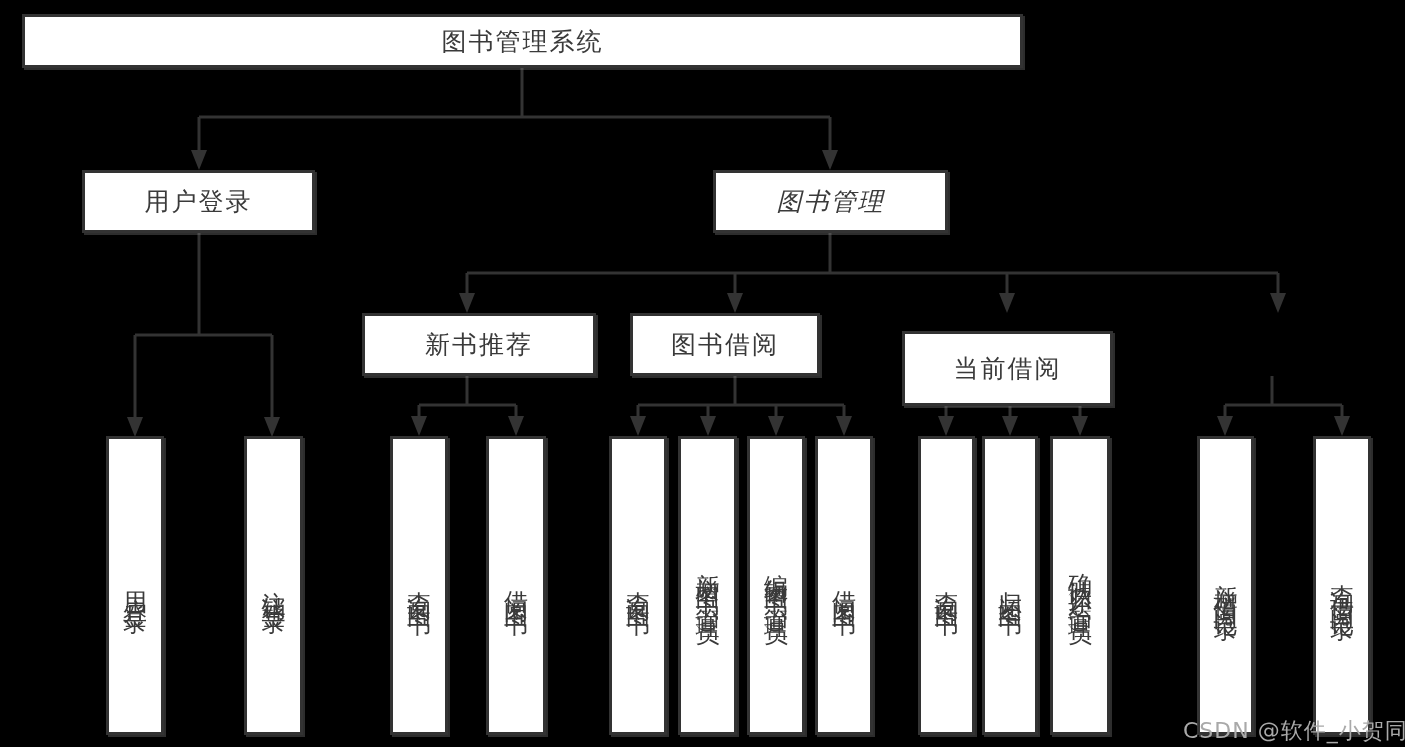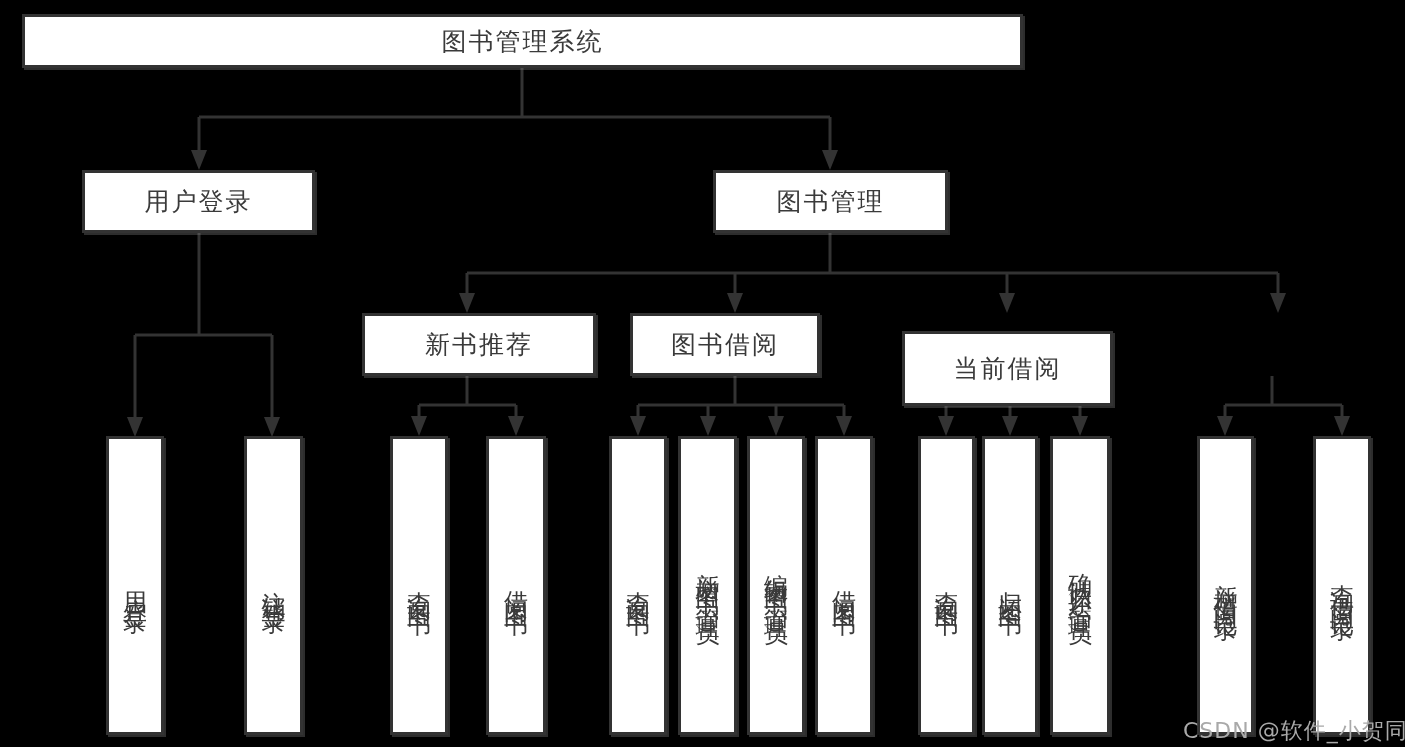--- a/index.html
+++ b/index.html
@@ -124,21 +124,21 @@
       <path d="M1225 405 V418"></path>
         <polygon points="1217,416 1233,416 1225,436"></polygon>
       <path d="M1342 405 V418"></path>
         <polygon points="1334,416 1350,416 1342,436"></polygon>
     </g>
   </svg>
 
   <div class="node h-node" style="left:22px; top:14px; width:1001px; height:54px;">图书管理系统</div>
 
   <div class="node h-node" style="left:82px; top:170px; width:233px; height:63px;">用户登录</div>
-  <div class="node h-node" style="left:713px; top:170px; width:235px; height:63px;">图书管理</div>
+  <div class="node h-node" style="left:713px; top:170px; width:235px; height:63px;font-style:italic;">图书管理</div>
 
   <div class="node h-node" style="left:362px; top:313px; width:234px; height:63px;">新书推荐</div>
   <div class="node h-node" style="left:630px; top:313px; width:190px; height:63px;">图书借阅</div>
   <div class="node h-node" style="left:902px; top:331px; width:211px; height:75px;">当前借阅</div>
 
   <div class="node v-node" style="left:106px; top:436px; width:58px; height:299px;">用户登录</div>
   <div class="node v-node" style="left:244px; top:436px; width:59px; height:299px;">注销登录</div>
 
   <div class="node v-node" style="left:390px; top:436px; width:58px; height:299px;">查询图书</div>
   <div class="node v-node" style="left:486px; top:436px; width:60px; height:299px;">借阅图书</div>

